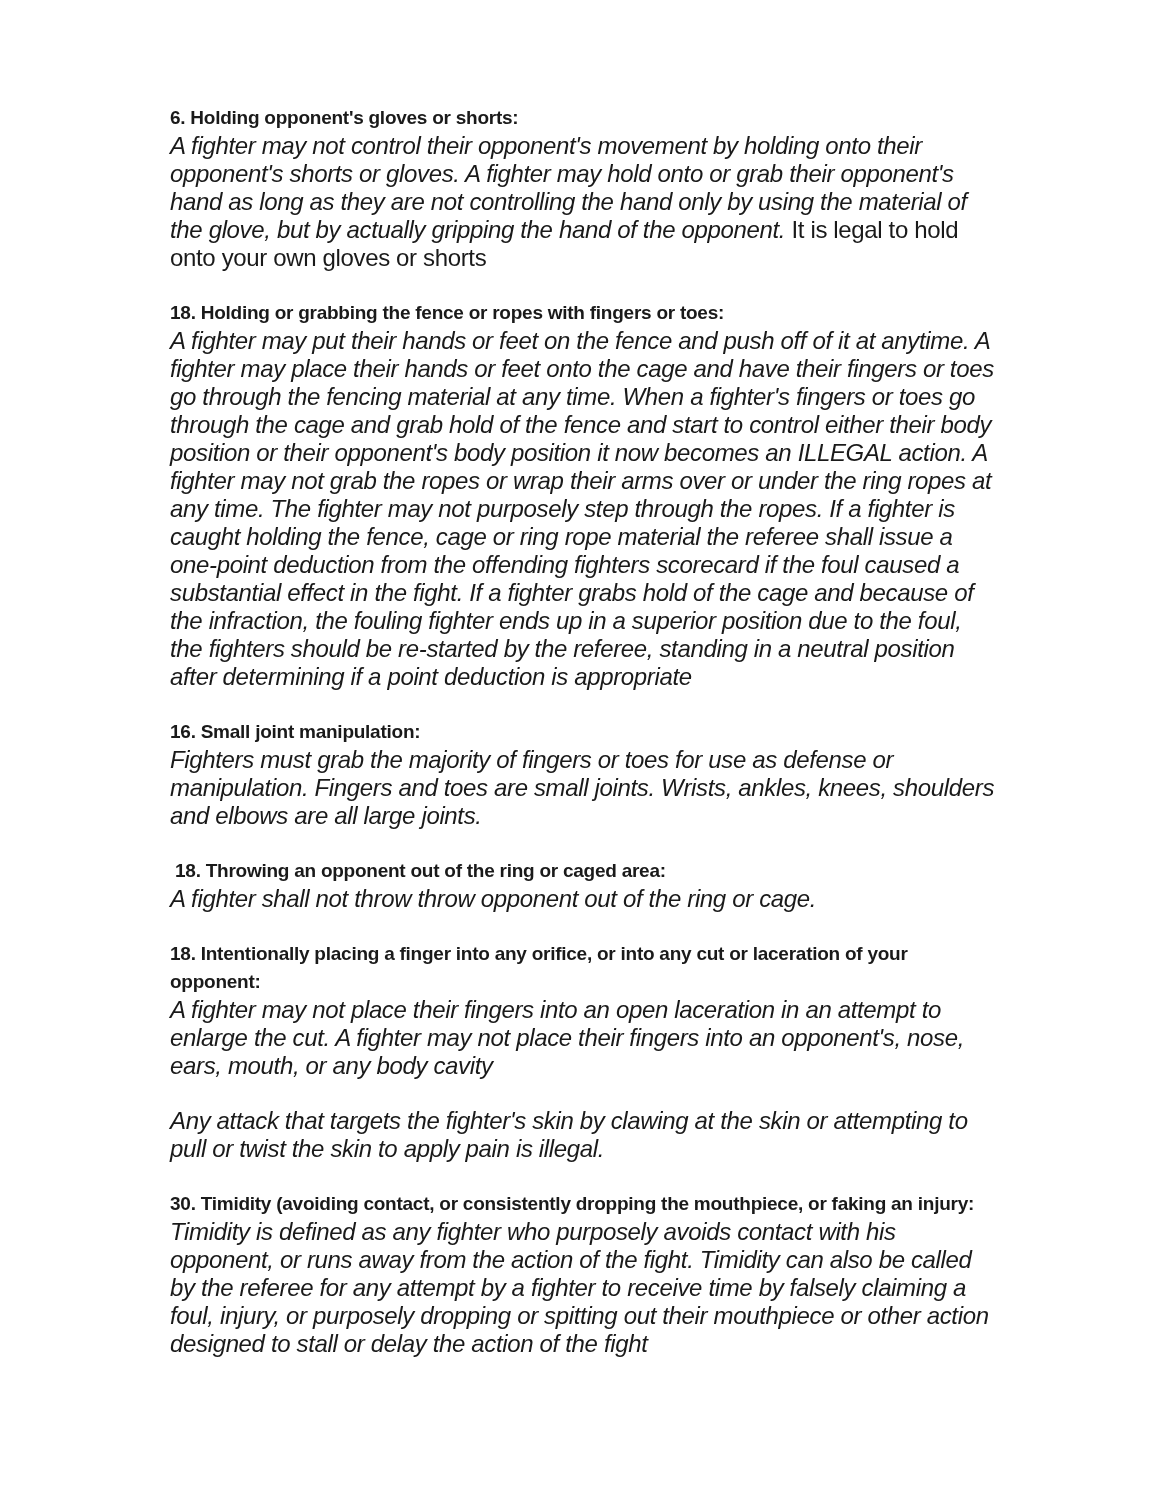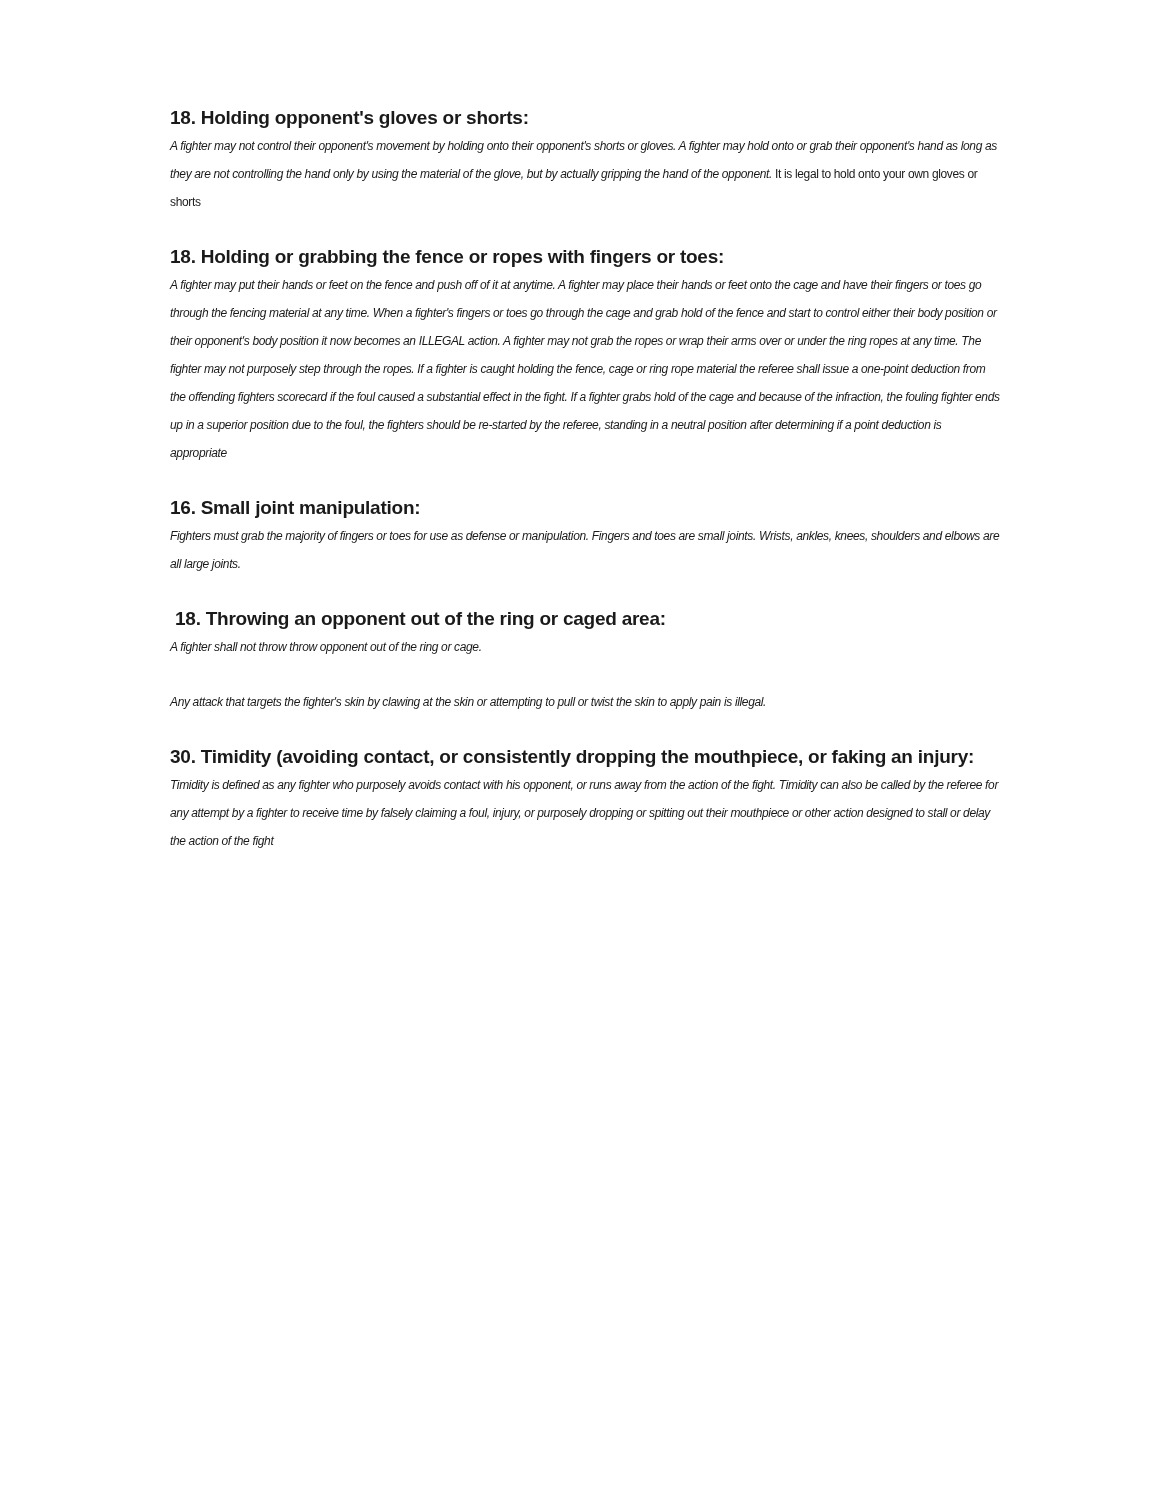--- a/index.html
+++ b/index.html
@@ -28,58 +28,60 @@
       font-weight: bold;
       font-size: 19px;
       line-height: 28px;
       letter-spacing: -0.25px;
       margin: 0;
     }
     .heading.indent {
       padding-left: 5px;
     }
     .body {
-      font-size: 12px;
+      font-size: 24px;
       line-height: 28px;
       letter-spacing: -0.35px;
       margin: 0;
     }
     .italic {
       font-style: italic;
     }
     .upright {
       font-style: normal;
     }
   </style>
 </head>
 <body>
 
 <div class="page">
 
   <div class="section">
-    <p class="heading">18. Holding opponent's gloves or shorts:</p>
+    <p class="heading">6. Holding opponent's gloves or shorts:</p>
     <p class="body"><span class="italic">A fighter may not control their opponent's movement by holding onto their opponent's shorts or gloves. A fighter may hold onto or grab their opponent's hand as long as they are not controlling the hand only by using the material of the glove, but by actually gripping the hand of the opponent.</span><span class="upright"> It is legal to hold onto your own gloves or shorts</span></p>
   </div>
 
   <div class="section">
     <p class="heading">18. Holding or grabbing the fence or ropes with fingers or toes:</p>
     <p class="body italic">A fighter may put their hands or feet on the fence and push off of it at anytime. A fighter may place their hands or feet onto the cage and have their fingers or toes go through the fencing material at any time. When a fighter's fingers or toes go through the cage and grab hold of the fence and start to control either their body position or their opponent's body position it now becomes an ILLEGAL action. A fighter may not grab the ropes or wrap their arms over or under the ring ropes at any time. The fighter may not purposely step through the ropes. If a fighter is caught holding the fence, cage or ring rope material the referee shall issue a one-point deduction from the offending fighters scorecard if the foul caused a substantial effect in the fight. If a fighter grabs hold of the cage and because of the infraction, the fouling fighter ends up in a superior position due to the foul, the fighters should be re-started by the referee, standing in a neutral position after determining if a point deduction is appropriate</p>
   </div>
 
   <div class="section">
     <p class="heading">16. Small joint manipulation:</p>
     <p class="body italic">Fighters must grab the majority of fingers or toes for use as defense or manipulation. Fingers and toes are small joints. Wrists, ankles, knees, shoulders and elbows are all large joints.</p>
   </div>
 
   <div class="section">
     <p class="heading indent">18. Throwing an opponent out of the ring or caged area:</p>
     <p class="body italic">A fighter shall not throw throw opponent out of the ring or cage.</p>
   </div>
 
   <div class="section">
+    <p class="heading">18. Intentionally placing a finger into any orifice, or into any cut or laceration of your opponent:</p>
+    <p class="body italic">A fighter may not place their fingers into an open laceration in an attempt to enlarge the cut. A fighter may not place their fingers into an opponent's, nose, ears, mouth, or any body cavity</p>
   </div>
 
   <div class="section">
     <p class="body italic">Any attack that targets the fighter's skin by clawing at the skin or attempting to pull or twist the skin to apply pain is illegal.</p>
   </div>
 
   <div class="section">
     <p class="heading">30. Timidity (avoiding contact, or consistently dropping the mouthpiece, or faking an injury:</p>
     <p class="body italic">Timidity is defined as any fighter who purposely avoids contact with his opponent, or runs away from the action of the fight. Timidity can also be called by the referee for any attempt by a fighter to receive time by falsely claiming a foul, injury, or purposely dropping or spitting out their mouthpiece or other action designed to stall or delay the action of the fight</p>
   </div>

